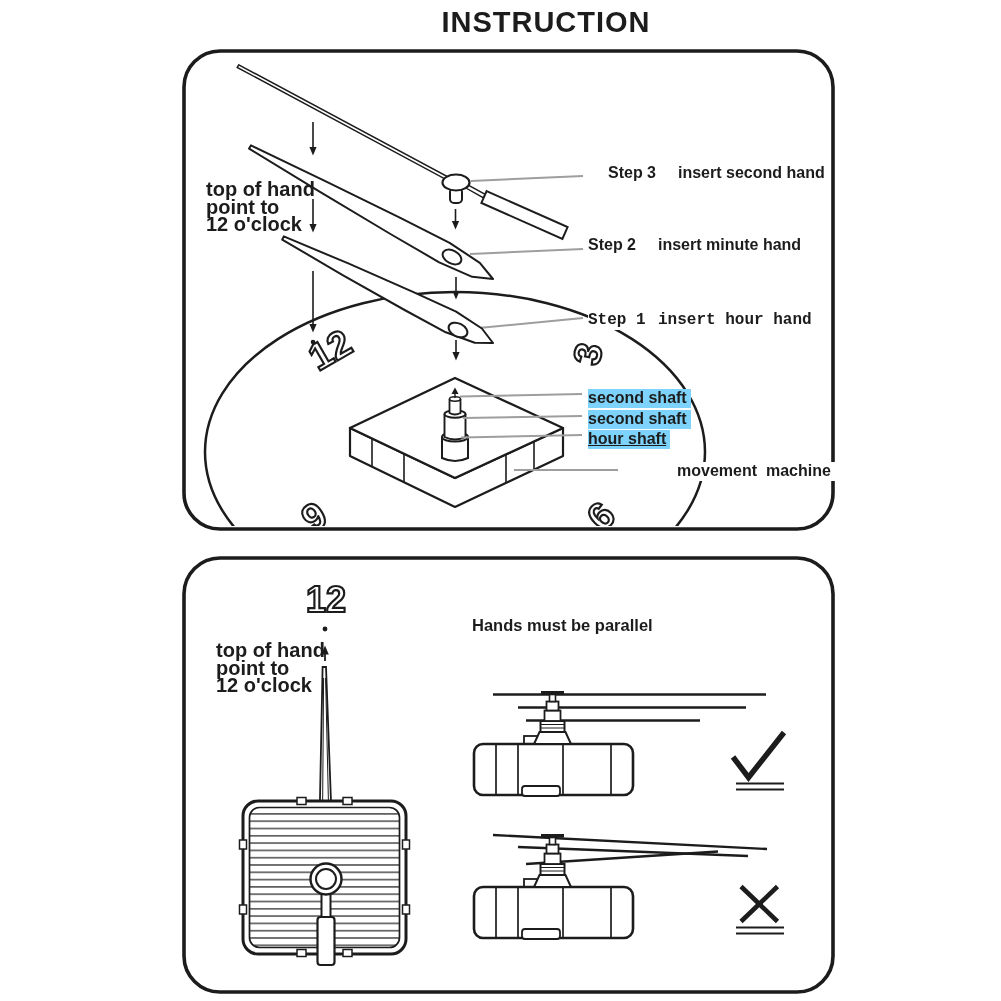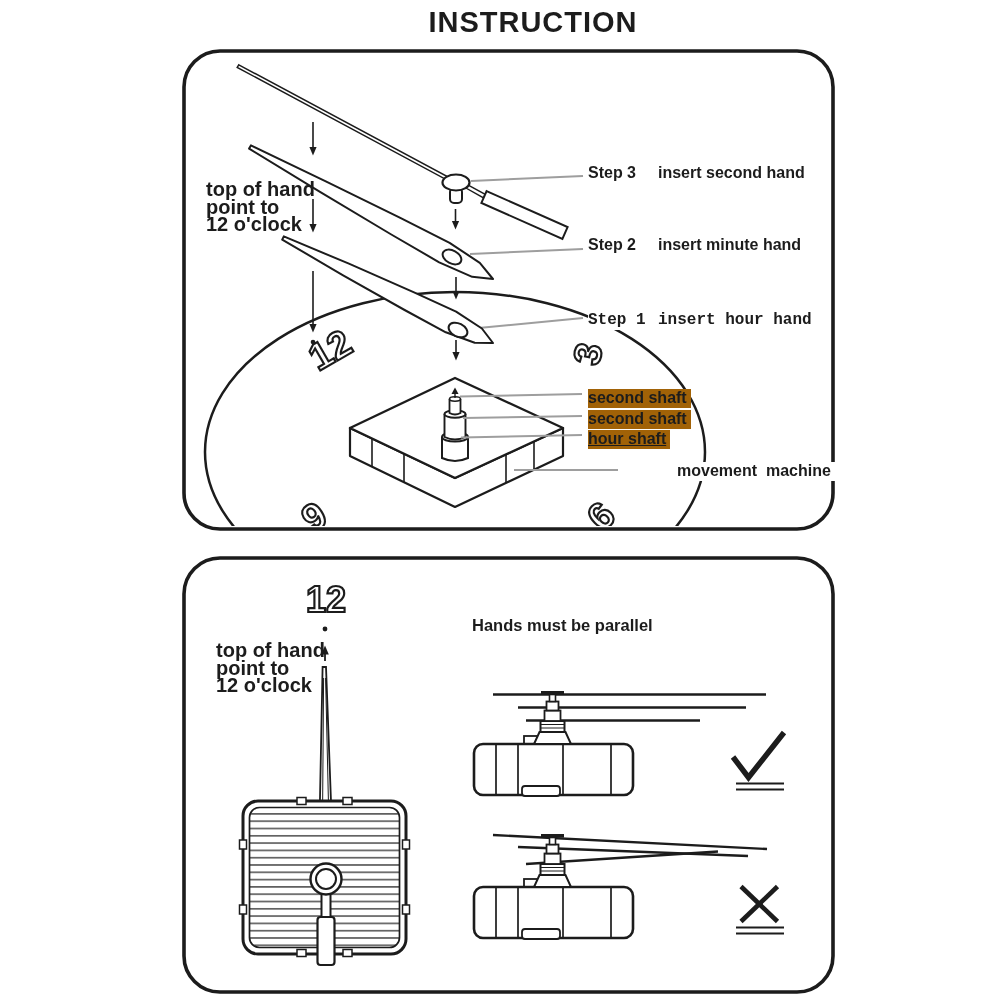--- a/index.html
+++ b/index.html
@@ -1,24 +1,24 @@
 <!DOCTYPE html>
 <html><head>
 <meta charset="utf-8">
 <style>
   html,body{margin:0;padding:0;background:#fff;}
   .stage{position:relative;width:1001px;height:1001px;background:#fff;overflow:hidden;
          font-family:"Liberation Sans",sans-serif;color:#1c1c1c;}
   .art{position:absolute;left:0;top:0;}
   .label{position:absolute;font-weight:700;color:#1c1c1c;}
-  .title{left:333px;top:6px;width:400px;text-align:center;font-size:29px;letter-spacing:1px;}
+  .title{left:346px;top:6px;width:400px;text-align:center;font-size:29px;letter-spacing:1px;}
   .note{font-size:20px;line-height:17.5px;}
   .steprow{display:flex;background:#fff;font-size:16px;padding:0 4px 1px 0;}
   .steprow .step{width:70px;flex:0 0 70px;}
-  .shaft{font-size:16px;background:#a16207;padding:0 4px 1px 0;}
+  .shaft{font-size:16px;background:#7dd3fc;padding:0 4px 1px 0;}
   .mm{font-size:16px;background:#fff;white-space:pre;padding:0 4px 1px 0;}
   .heading{font-size:16.5px;}
   .wfill{fill:#fff;stroke:#1c1c1c;}
   .ink{fill:none;stroke:#1c1c1c;}
   .blk{fill:#1c1c1c;stroke:none;}
   .leader{stroke:#9e9e9e;stroke-width:2;fill:none;}
   .numeral{font-family:"Liberation Sans",sans-serif;font-weight:700;font-size:38px;
            fill:#fff;stroke:#1c1c1c;stroke-width:2.2px;}
   .numeral2{font-size:36px;}
 </style>
@@ -201,21 +201,21 @@
 </svg>
 
 <div class="label title">INSTRUCTION</div>
 
 <div class="label note" style="left:206px;top:181px;">
   <div>top of hand</div>
   <div>point to</div>
   <div>12 o'clock</div>
 </div>
 
-<div class="label steprow" style="left:588px;top:164px;">
+<div class="label steprow" style="left:608px;top:164px;">
   <span class="step">Step 3</span>
   <span>insert second hand</span>
 </div>
 <div class="label steprow" style="left:588px;top:236px;">
   <span class="step">Step 2</span>
   <span>insert minute hand</span>
 </div>
 <div class="label steprow" style="left:588px;top:311px;font-family:Liberation Mono, monospace;">
   <span class="step">Step 1</span>
   <span>insert hour hand</span>

